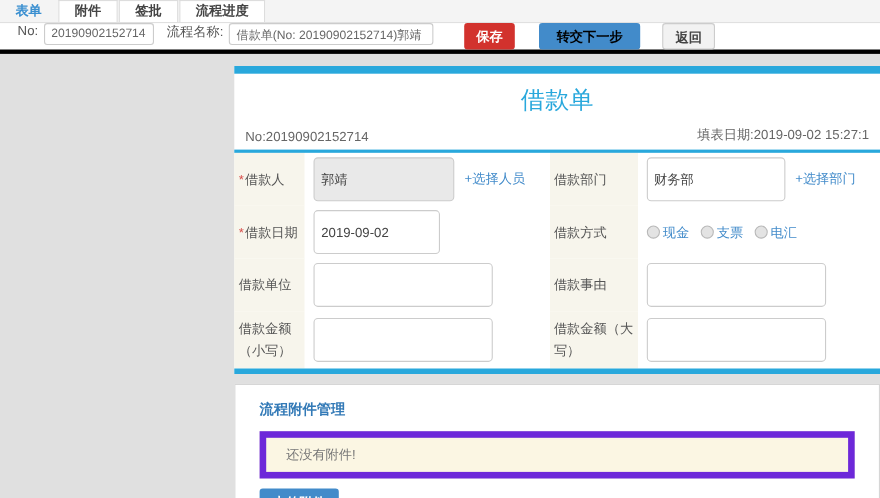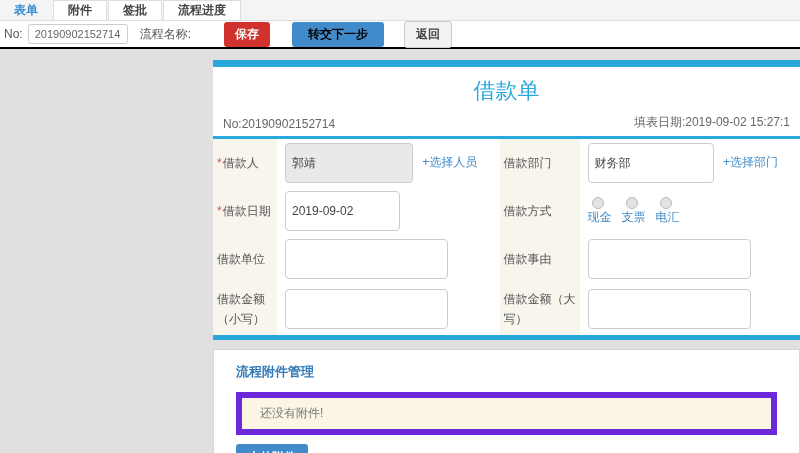--- a/index.html
+++ b/index.html
@@ -15,22 +15,22 @@
     display:flex; align-items:stretch;
   }
   .tab {
     padding:0 14px; display:flex; align-items:center; cursor:pointer;
     font-size:12px; color:#444; background:#fff; border:1px solid #ddd;
     border-bottom:none; margin-right:1px; font-weight:bold;
   }
   .tab.active { background:transparent; border:none; color:#3a8fd0; }
   
   .toolbar {
-    height:28px; background:#fff; border-bottom:2px solid #000000;
-    display:flex; align-items:center; padding:0 4px; white-space:nowrap;
+    height:28px; background:#fff; border-bottom:4px solid #000000;
+    display:flex; padding:0 16px; white-space:nowrap;
   }
   .toolbar label { color:#555; margin-right:5px; }
   .toolbar input {
     height:20px; border:1px solid #ccc; border-radius:3px; padding:0 6px;
     font-size:11px; color:#666; font-family:"Liberation Sans",sans-serif; outline:none;
   }
   .no-input { width:100px; margin-right:12px; }
   .name-input { width:186px; }
   .btn { border:none; border-radius:3px; font-size:12px; font-weight:bold;
     padding:4px 11px; cursor:pointer; font-family:"Liberation Sans",sans-serif; }
@@ -65,21 +65,21 @@
     font-size:12px; color:#444; outline:none; vertical-align:middle;
     font-family:"Liberation Sans",sans-serif; background:#fff;
   }
   .f-input.disabled { background:#e9e9e9; }
   .w-borrower { width:128px; }
   .w-date { width:115px; }
   .w-dept { width:126px; }
   .w-wide { width:163px; }
   a.sel-link { color:#428bca; text-decoration:none; margin-left:6px; font-size:12px; }
   .radio-group { display:flex; align-items:center; gap:10px; }
-  .radio-opt { display:flex; align-items:center; color:#428bca; cursor:pointer;flex-direction:column; }
+  .radio-opt { display:flex; align-items:center; color:#428bca; cursor:pointer; }
   .radio-circle {
     width:12px; height:12px; border-radius:50%; background:#e3e3e3;
     border:1px solid #b9b9b9; margin-right:3px; display:inline-block;
   }
   .form-bottom-bar { height:5px; background:#29a8dc; }
   
   .attach-panel { margin-top:9px; border:1px solid #d6d6d6; padding:10px 22px 14px; }
   .sec-title-blue { color:#337ab7; font-weight:bold; font-size:13px; margin:3px 0 11px; }
   .alert-empty {
     background:#fbf6e3; border:6px solid #6d28d9; color:#777;
@@ -100,20 +100,21 @@
     <div class="tab active">表单</div>
     <div class="tab">附件</div>
     <div class="tab">签批</div>
     <div class="tab">流程进度</div>
   </div>
 
   <div class="toolbar">
     <label>No:</label>
     <input class="no-input" type="text" value="20190902152714" style="">
     <label>流程名称:</label>
+    <input class="name-input" type="text" value="借款单(No: 20190902152714)郭靖" style="">
     <button class="btn btn-save">保存</button>
     <button class="btn btn-next">转交下一步</button>
     <button class="btn btn-back">返回</button>
   </div>
 
   <div class="content">
 
     <div class="panel">
       <div class="blue-bar"></div>
       <div class="form-title">借款单</div>

